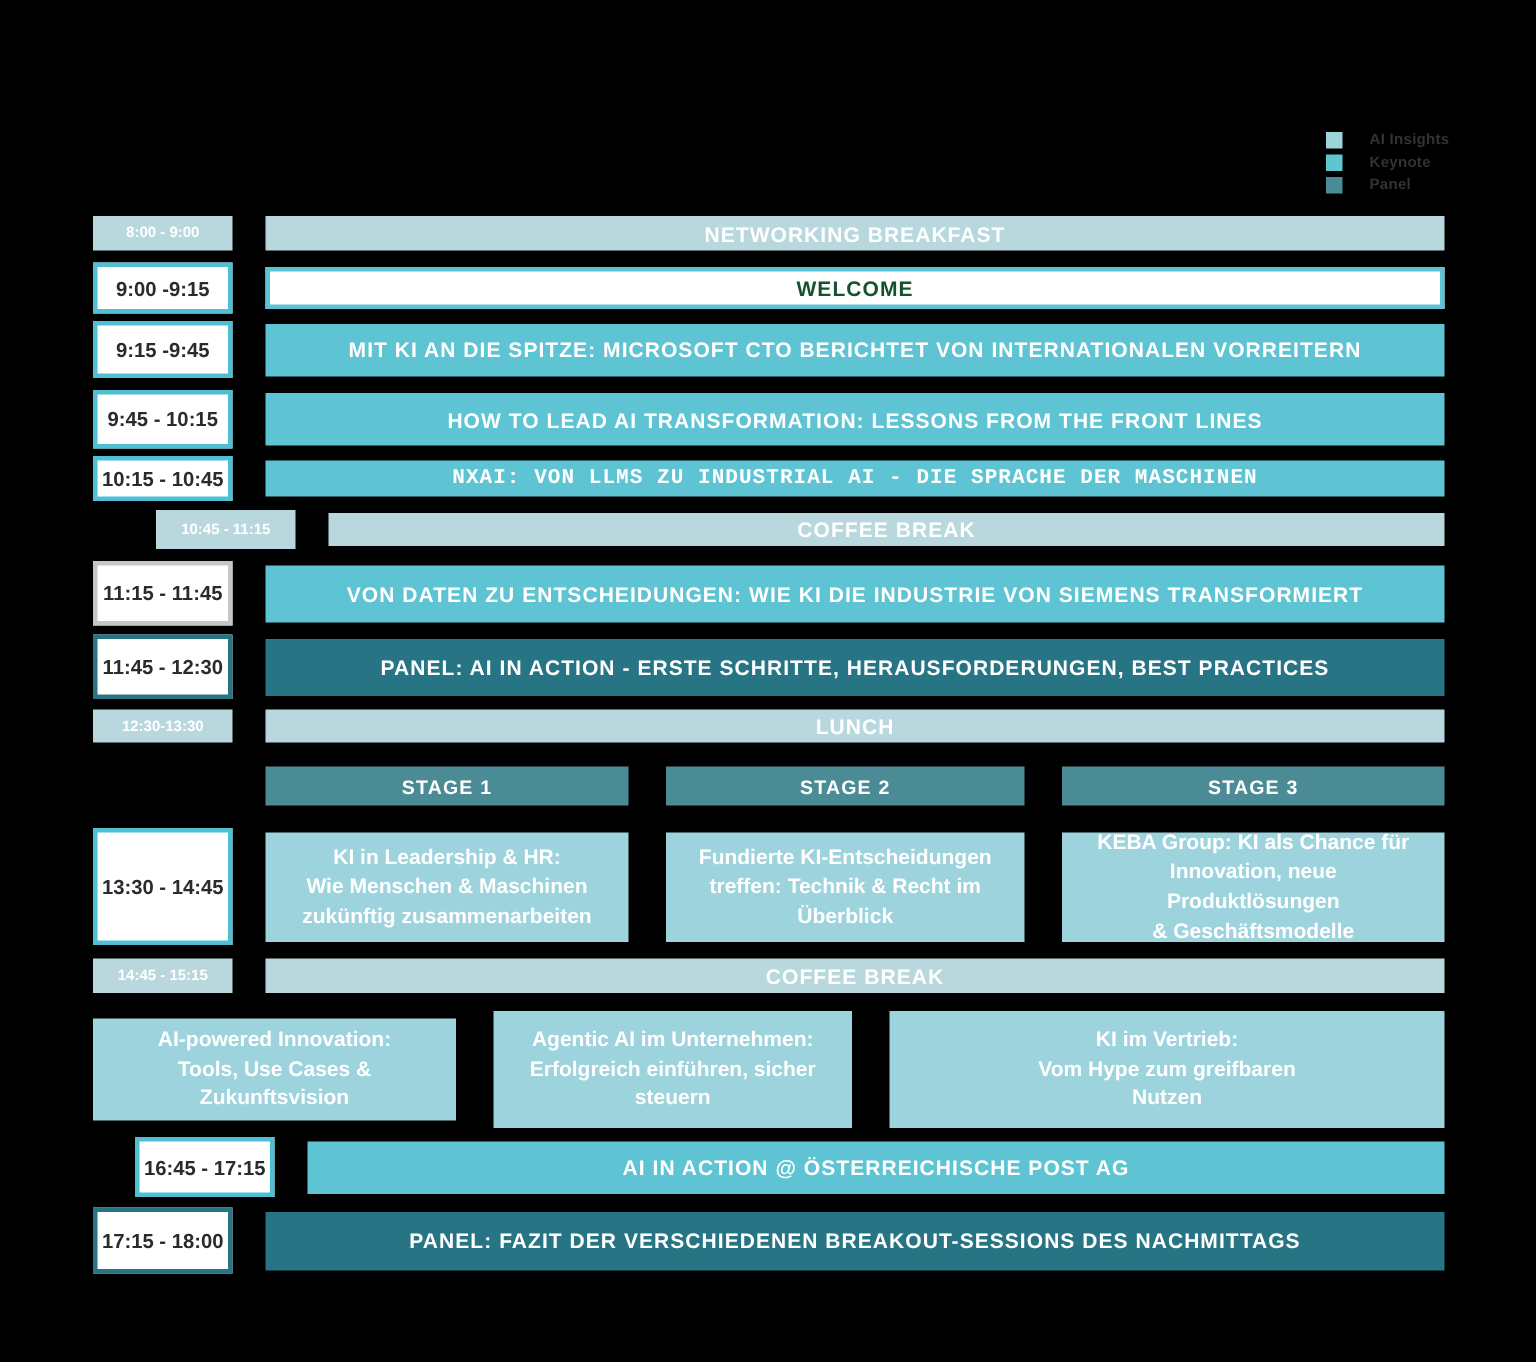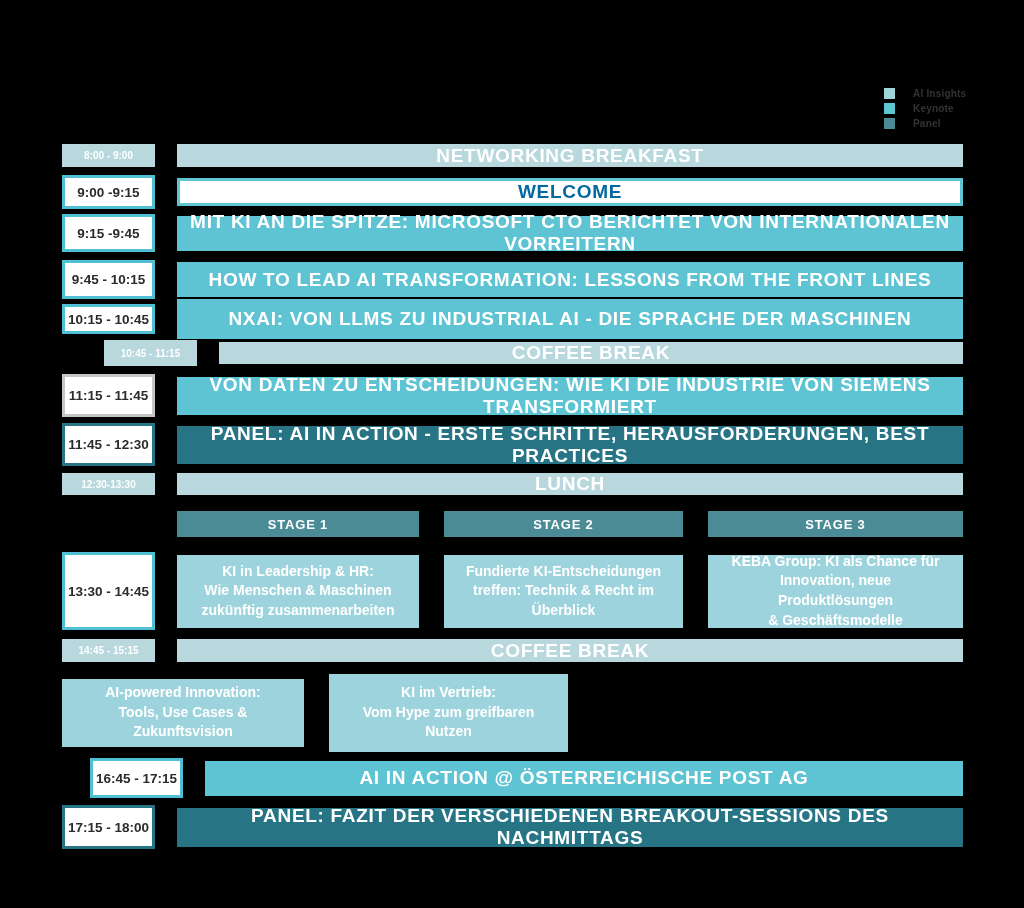--- a/index.html
+++ b/index.html
@@ -18,25 +18,25 @@
   .timecol{width:93px;flex:0 0 93px;margin-right:22px;align-self:stretch;display:flex;}
   .timebox{flex:1;display:flex;align-items:center;justify-content:center;
            font-size:13.5px;font-weight:bold;color:var(--timeText,#2b2b2b);
            background:#fff;box-sizing:border-box;}
   .timebox.teal{border:3px solid var(--timeBorderTeal,#4fc0d4);}
   .timebox.gray{border:3px solid var(--timeBorderGray,#c6c6c6);}
   .timebox.dark{border:3px solid var(--panel,#277485);}
   .timebox.filled{background:var(--break,#b8d8de);color:#fff;font-size:10px;border:none;}
   .content{flex:1;display:flex;align-items:center;align-self:stretch;}
   .bar{flex:1;display:flex;align-items:center;justify-content:center;text-align:center;
-       color:#fff;font-size:19px;font-weight:bold;letter-spacing:.7px;box-sizing:border-box;}
+       color:#fff;font-size:14px;font-weight:bold;letter-spacing:.7px;box-sizing:border-box;}
   .bar.break{background:var(--break,#b8d8de);}
   .bar.keynote{background:var(--keynote,#5ec4d3);}
   .bar.panel{background:var(--panel,#277485);}
-  .bar.welcome{background:#fff;border:3px solid var(--keynote,#5ec4d3);color:#0369a1;}
+  .bar.welcome{background:#fff;border:3px solid var(--keynote,#5ec4d3);color:#14532d;}
   .grid{flex:1;display:grid;grid-template-columns:242px 239px 1fr;column-gap:25px;align-items:center;}
   .stagehead{height:26px;display:flex;align-items:center;justify-content:center;
              background:var(--stageHead,#4a8b96);color:#fff;font-size:13px;font-weight:bold;letter-spacing:.8px;}
   .session{display:flex;align-items:center;justify-content:center;text-align:center;
            background:var(--session,#9dd3dc);color:#fff;font-size:14px;font-weight:600;
            line-height:1.4;white-space:pre-line;box-sizing:border-box;padding:2px 16px;}
 </style>
 </head>
 <body>
 
@@ -86,21 +86,21 @@
         </div>
         <div class="content">
           <div class="bar keynote" style="height: 35px;">HOW TO LEAD AI TRANSFORMATION: LESSONS FROM THE FRONT LINES</div>
         </div>
       </div>
       <div class="row" style="height: 30px; margin-bottom: 6px;">
         <div class="timecol">
           <div class="timebox teal">10:15 - 10:45</div>
         </div>
         <div class="content">
-          <div class="bar keynote" style="height: 40px;">NXAI: VON LLMS ZU INDUSTRIAL AI - DIE SPRACHE DER MASCHINEN</div>
+          <div class="bar keynote" style="height: 24px; font-family: Liberation Mono, monospace;">NXAI: VON LLMS ZU INDUSTRIAL AI - DIE SPRACHE DER MASCHINEN</div>
         </div>
       </div>
       <div class="row" style="height: 26px; margin-bottom: 8px; padding-left: 42px;">
         <div class="timecol">
           <div class="timebox filled">10:45 - 11:15</div>
         </div>
         <div class="content">
           <div class="bar break" style="height: 22px;">COFFEE BREAK</div>
         </div>
       </div>
@@ -158,20 +158,23 @@
         </div>
         <div class="content">
           <div class="bar break" style="height: 23px;">COFFEE BREAK</div>
         </div>
       </div>
       <div class="row" style="height: 83px; margin-bottom: 4px;">
         <div class="content grid">
           <div class="session" style="height: 68px;">AI-powered Innovation:
 Tools, Use Cases &amp;
 Zukunftsvision</div>
+          <div class="session" style="height: 78px;">Agentic AI im Unternehmen:
+Erfolgreich einführen, sicher
+steuern</div>
           <div class="session" style="height: 78px;">KI im Vertrieb:
 Vom Hype zum greifbaren
 Nutzen</div>
         </div>
       </div>
       <div class="row" style="height: 40px; margin-bottom: 7px; padding-left: 28px;">
         <div class="timecol">
           <div class="timebox teal">16:45 - 17:15</div>
         </div>
         <div class="content">

